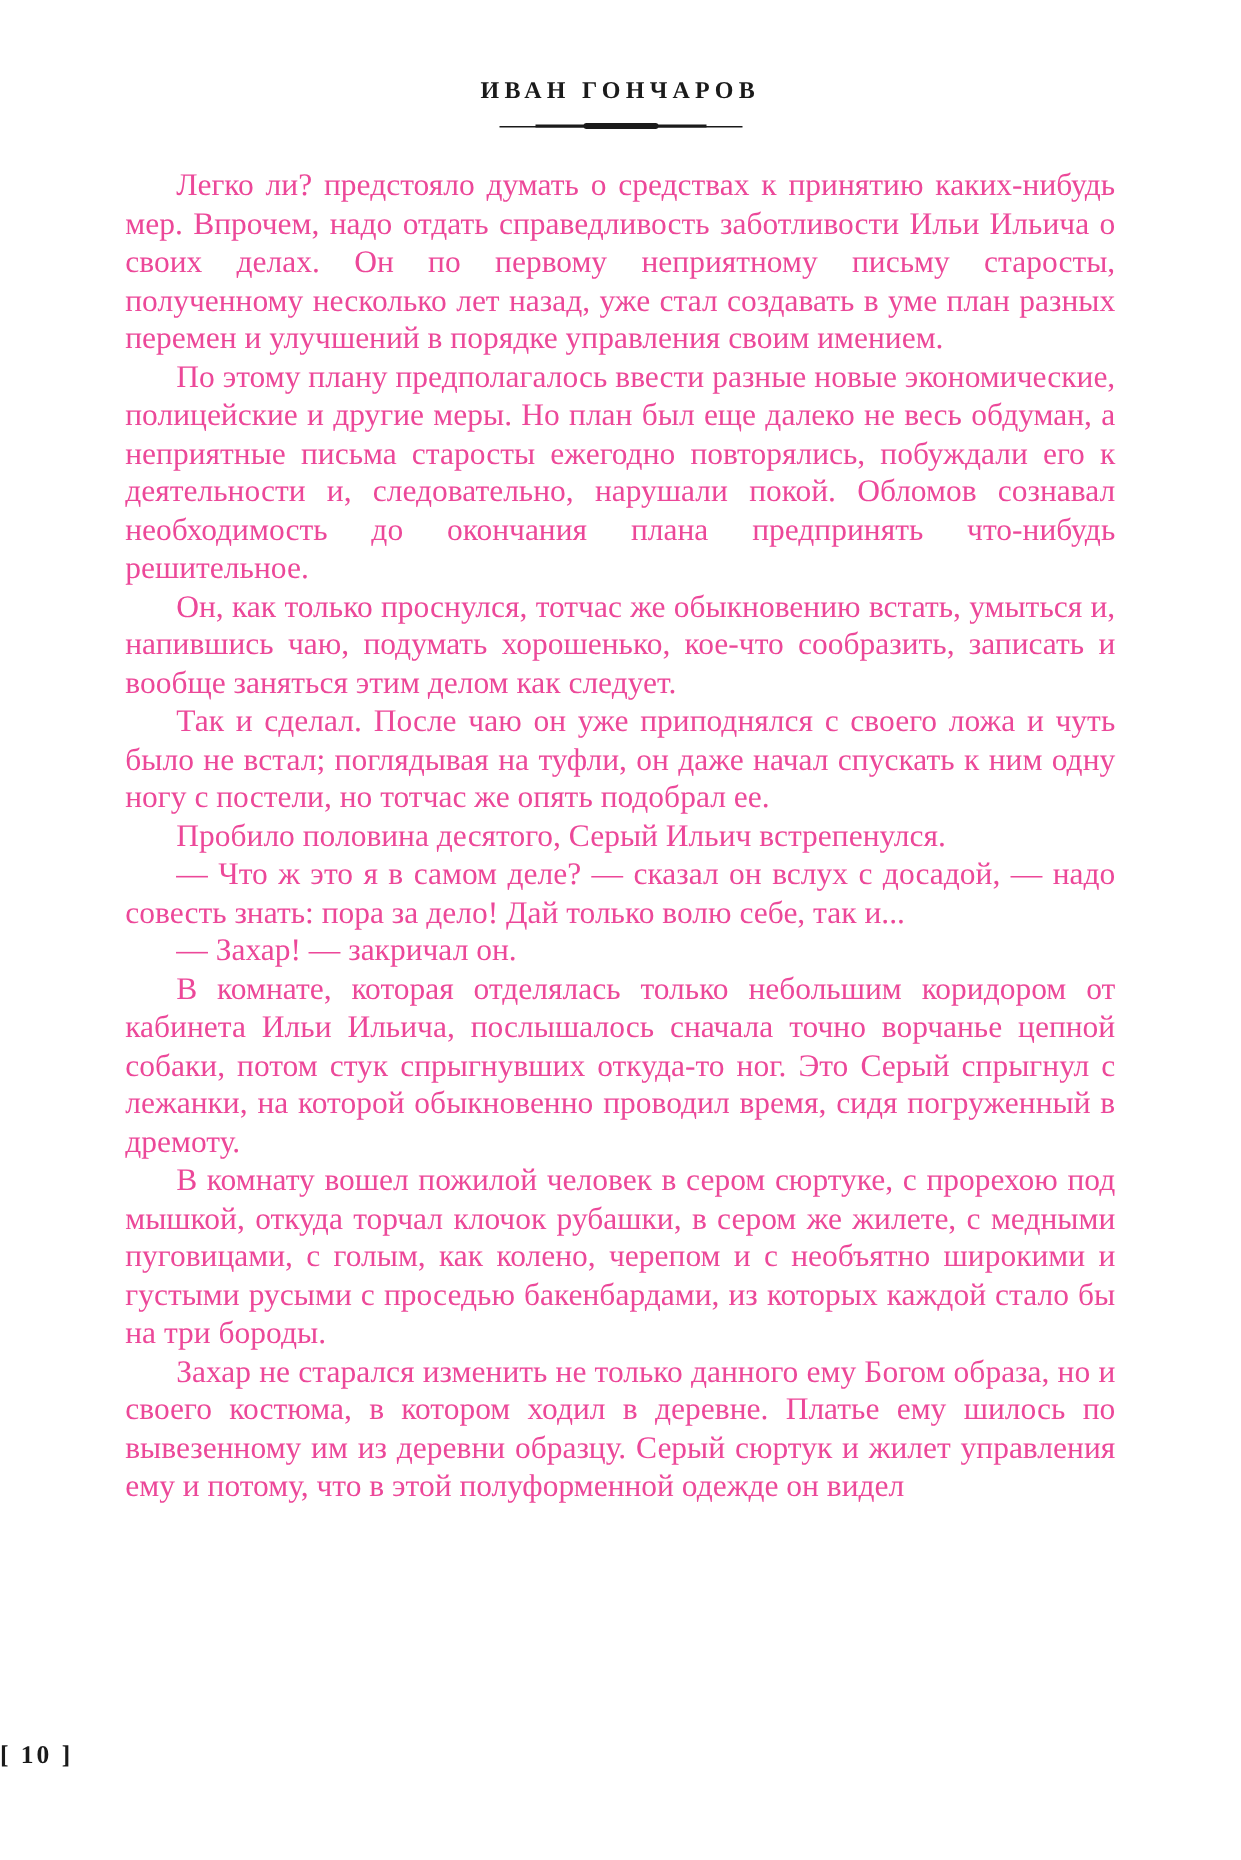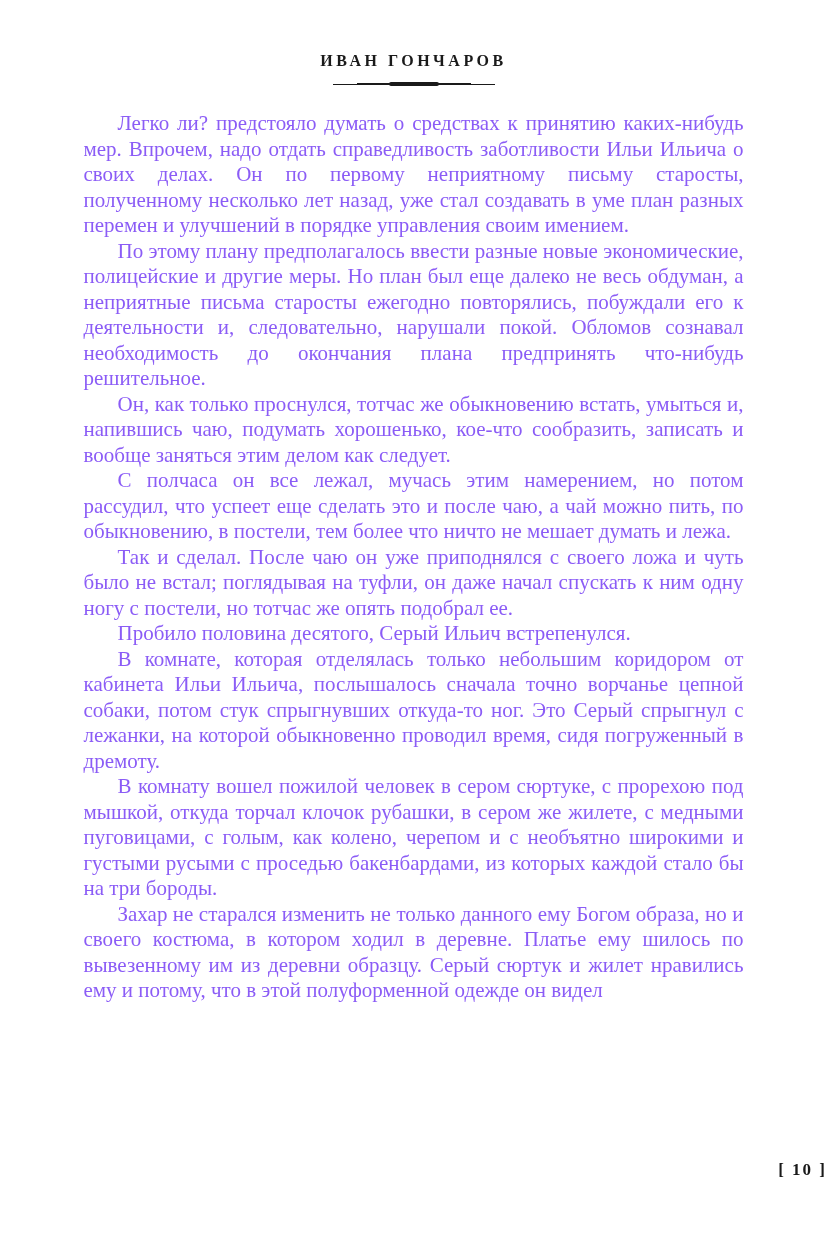--- a/index.html
+++ b/index.html
@@ -39,38 +39,37 @@
   .divider .d-full { left: 0;    right: 0;    top: 2.5px; height: 1px; }
   .divider .d-mid  { left: 24px; right: 24px; top: 2px;   height: 2px; }
   .divider .d-core { left: 56px; right: 56px; top: 1px;   height: 4px; border-radius: 2px; }
   .text-block {
     width: 660px;
     margin: 24px auto 0 auto;
     font-size: 21px;
     line-height: 25.5px;
     text-align: justify;
     hyphens: auto;
-    color: #8b5cf6;
+    color: #ec4899;
   }
   .text-block p {
     margin: 0;
     padding: 0;
     text-indent: 34px;
   }
   .footer-folio {
     position: absolute;
     left: 0;
     right: 0;
     bottom: 60px;
-    text-align: right;
+    text-align: left;
     font-size: 17px;
     font-weight: bold;
     letter-spacing: 2px;
     color: #1a1a1a;
-    padding-left: 43px;
   }
 </style>
 </head>
 <body>
 
 <div class="page">
 
   <div class="header-author">ИВАН ГОНЧАРОВ</div>
 
   <div class="divider">
@@ -80,30 +79,31 @@
   </div>
 
   <div class="text-block">
 
       <p>Легко ли? предстояло думать о средствах к принятию каких-нибудь мер. Впрочем, надо отдать справедливость заботливости Ильи Ильича о своих делах. Он по первому неприятному письму старосты, полученному несколько лет назад, уже стал создавать в уме план разных перемен и улучшений в порядке управления своим имением.</p>
 
       <p>По этому плану предполагалось ввести разные новые экономические, полицейские и другие меры. Но план был еще далеко не весь обдуман, а неприятные письма старосты ежегодно повторялись, побуждали его к деятельности и, следовательно, нарушали покой. Обломов сознавал необходимость до окончания плана предпринять что-нибудь решительное.</p>
 
       <p>Он, как только проснулся, тотчас же обыкновению встать, умыться и, напившись чаю, подумать хорошенько, кое-что сообразить, записать и вообще заняться этим делом как следует.</p>
 
-      <p>С полчаса он все лежал, мучась этим намерением, но потом рассудил, что успеет еще сделать это и после чаю, а чай можно пить, по обыкновению, в постели, тем более что ничто не мешает думать и лежа.</p>
 
       <p>Так и сделал. После чаю он уже приподнялся с своего ложа и чуть было не встал; поглядывая на туфли, он даже начал спускать к ним одну ногу с постели, но тотчас же опять подобрал ее.</p>
 
       <p>Пробило половина десятого, Серый Ильич встрепенулся.</p>
 
+      <p>— Что ж это я в самом деле? — сказал он вслух с досадой, — надо совесть знать: пора за дело! Дай только волю себе, так и...</p>
 
+      <p>— Захар! — закричал он.</p>
 
       <p>В комнате, которая отделялась только небольшим коридором от кабинета Ильи Ильича, послышалось сначала точно ворчанье цепной собаки, потом стук спрыгнувших откуда-то ног. Это Серый спрыгнул с лежанки, на которой обыкновенно проводил время, сидя погруженный в дремоту.</p>
 
       <p>В комнату вошел пожилой человек в сером сюртуке, с прорехою под мышкой, откуда торчал клочок рубашки, в сером же жилете, с медными пуговицами, с голым, как колено, черепом и с необъятно широкими и густыми русыми с проседью бакенбардами, из которых каждой стало бы на три бороды.</p>
 
-      <p>Захар не старался изменить не только данного ему Богом образа, но и своего костюма, в котором ходил в деревне. Платье ему шилось по вывезенному им из деревни образцу. Серый сюртук и жилет нравились ему и потому, что в этой полуформенной одежде он видел</p>
+      <p>Захар не старался изменить не только данного ему Богом образа, но и своего костюма, в котором ходил в деревне. Платье ему шилось по вывезенному им из деревни образцу. Серый сюртук и жилет управления ему и потому, что в этой полуформенной одежде он видел</p>
     </div>
 
   <div class="footer-folio">[ 10 ]</div>
 
 </div>
 
 </body></html>

